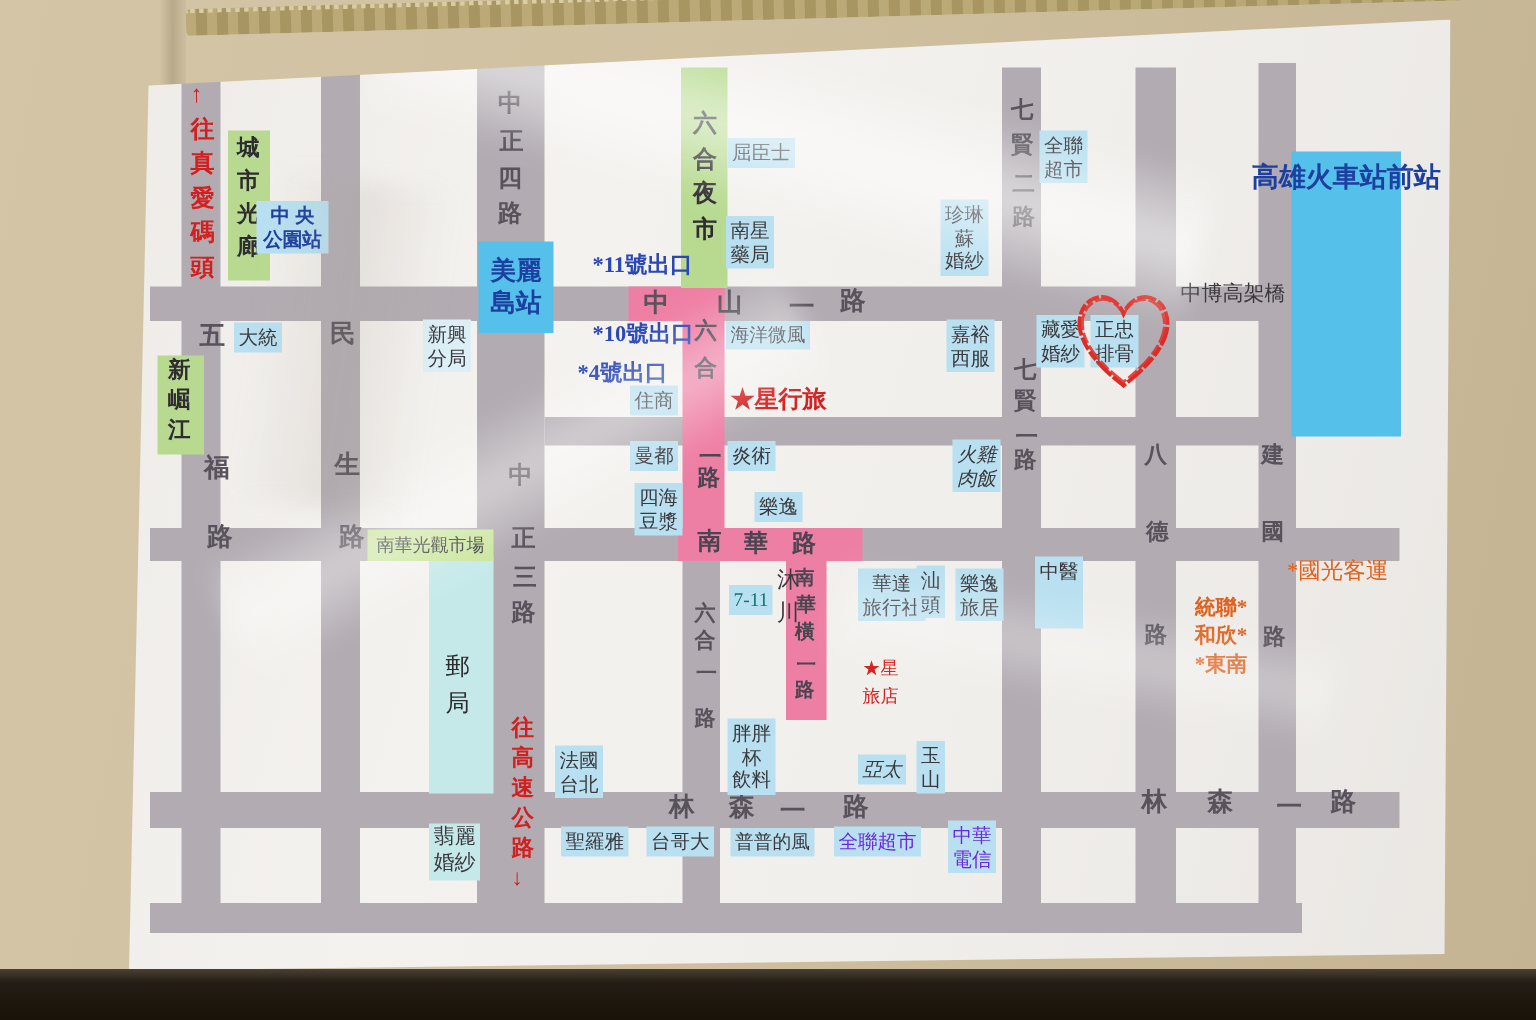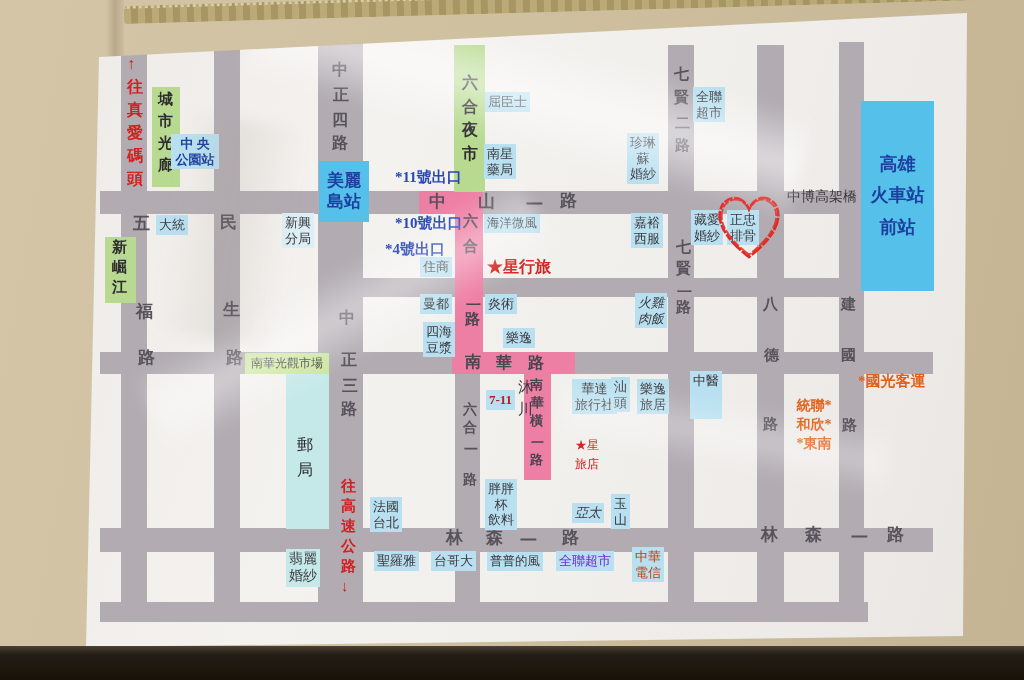--- a/index.html
+++ b/index.html
@@ -180,21 +180,21 @@
           <span class="ln">四海</span>
           <span class="ln">豆漿</span>
         </div>
         <div class="poi" style="background: rgb(185, 224, 240); color: rgb(58, 56, 60); font-size: 13px; left: 503px; top: 328px;">
           <span class="ln">樂逸</span>
         </div>
         <div class="poi" style="background: rgb(185, 224, 240); color: rgb(58, 56, 60); font-size: 13px; left: 635px; top: 293px; font-style: italic;">
           <span class="ln">火雞</span>
           <span class="ln">肉飯</span>
         </div>
-        <div class="poi" style="background: rgb(185, 224, 240); color: #b91c1c; font-size: 13px; left: 486px; top: 390px; font-weight: bold;">
+        <div class="poi" style="background: rgb(185, 224, 240); color: #0f766e; font-size: 13px; left: 486px; top: 390px;">
           <span class="ln">7-11</span>
         </div>
         <div class="poi" style="background: rgb(185, 224, 240); color: rgb(58, 56, 60); font-size: 13px; left: 572px; top: 379px;">
           <span class="ln">華達</span>
           <span class="ln">旅行社</span>
         </div>
         <div class="poi" style="background: rgb(185, 224, 240); color: rgb(58, 56, 60); font-size: 13px; left: 611px; top: 377px;">
           <span class="ln">汕</span>
           <span class="ln">頭</span>
         </div>
@@ -226,21 +226,21 @@
         </div>
         <div class="poi" style="background: rgb(185, 224, 240); color: rgb(58, 56, 60); font-size: 13px; left: 431px; top: 551px;">
           <span class="ln">台哥大</span>
         </div>
         <div class="poi" style="background: rgb(185, 224, 240); color: rgb(58, 56, 60); font-size: 12.5px; left: 487px; top: 552px;">
           <span class="ln">普普的風</span>
         </div>
         <div class="poi" style="background: rgb(185, 224, 240); color: #6d28d9; font-size: 13px; left: 556px; top: 551px;">
           <span class="ln">全聯超市</span>
         </div>
-        <div class="poi" style="background: rgb(185, 224, 240); color: #c2410c; font-size: 13px; left: 632px; top: 547px;">
+        <div class="poi" style="background: rgb(185, 224, 240); color: #6d28d9; font-size: 13px; left: 632px; top: 547px;">
           <span class="ln">中華</span>
           <span class="ln">電信</span>
         </div>
         <div class="poi" style="background: rgb(185, 224, 240); color: rgb(58, 56, 60); font-size: 13px; left: 156px; top: 215px;">
           <span class="ln">大統</span>
         </div>
         <div class="poi" style="background: rgb(185, 224, 240); color: rgb(28, 63, 160); font-size: 13px; font-weight: bold; width: 42px; left: 171px; top: 134px;">
           <span class="ln">中 央</span>
           <span class="ln">公園站</span>
         </div>
@@ -252,21 +252,21 @@
           <span class="ln">翡麗</span>
           <span class="ln">婚紗</span>
         </div>
         <div class="poi" style="background: rgb(203, 230, 159); color: rgb(58, 56, 60); font-size: 12px; width: 78px; height: 17px; display: flex; flex-direction: column; justify-content: center; left: 245px; top: 353px;">
           <span class="ln">南華光觀市場</span>
         </div>
         <div class="poi" style="background: rgb(85, 192, 233); color: rgb(28, 63, 160); font-size: 17px; font-weight: bold; width: 44px; height: 57px; display: flex; flex-direction: column; justify-content: center; left: 319px; top: 161px;">
           <span class="ln">美麗</span>
           <span class="ln">島站</span>
         </div>
-        <div class="poi" style="background: rgb(85, 192, 233); color: rgb(28, 63, 160); font-size: 18px; font-weight: bold; width: 67px; height: 186px; line-height: 1.75; display: flex; flex-direction: column; justify-content: center; left: 861px; top: 101px;">
+        <div class="poi" style="background: rgb(85, 192, 233); color: rgb(28, 63, 160); font-size: 18px; font-weight: bold; width: 67px; height: 186px; line-height: 1.75; display: flex; flex-direction: row; justify-content: center; left: 861px; top: 101px;">
           <span class="ln">高雄</span>
           <span class="ln">火車站</span>
           <span class="ln">前站</span>
         </div>
         <div class="ann" style="color: rgb(210, 32, 31); font-size: 16px; line-height: 23px; font-weight: bold; left: 127px; top: 52px;">
           <span class="ln">↑</span>
           <span class="ln">往</span>
           <span class="ln">真</span>
           <span class="ln">愛</span>
           <span class="ln">碼</span>
@@ -289,21 +289,21 @@
           <span class="ln">旅店</span>
         </div>
         <div class="ann" style="color: rgb(210, 32, 31); font-size: 15px; line-height: 20px; font-weight: bold; left: 341px; top: 476px;">
           <span class="ln">往</span>
           <span class="ln">高</span>
           <span class="ln">速</span>
           <span class="ln">公</span>
           <span class="ln">路</span>
           <span class="ln">↓</span>
         </div>
-        <div class="ann" style="color: rgb(224, 97, 28); font-size: 15px; line-height: 1.15; font-weight: bold; left: 858px; top: 373px;">
+        <div class="ann" style="color: rgb(224, 97, 28); font-size: 15px; line-height: 1.15; font-weight: normal; left: 858px; top: 373px;">
           <span class="ln">*國光客運</span>
         </div>
         <div class="ann" style="color: rgb(224, 97, 28); font-size: 14px; line-height: 19px; font-weight: bold; width: 50px; text-align: center; left: 789px; top: 396px;">
           <span class="ln">統聯*</span>
           <span class="ln">和欣*</span>
           <span class="ln">*東南</span>
         </div>
         <div class="ann" style="color: rgb(58, 56, 60); font-size: 15px; line-height: 22px; left: 518px; top: 376px;">
           <span class="ln">沐</span>
           <span class="ln">川</span>

